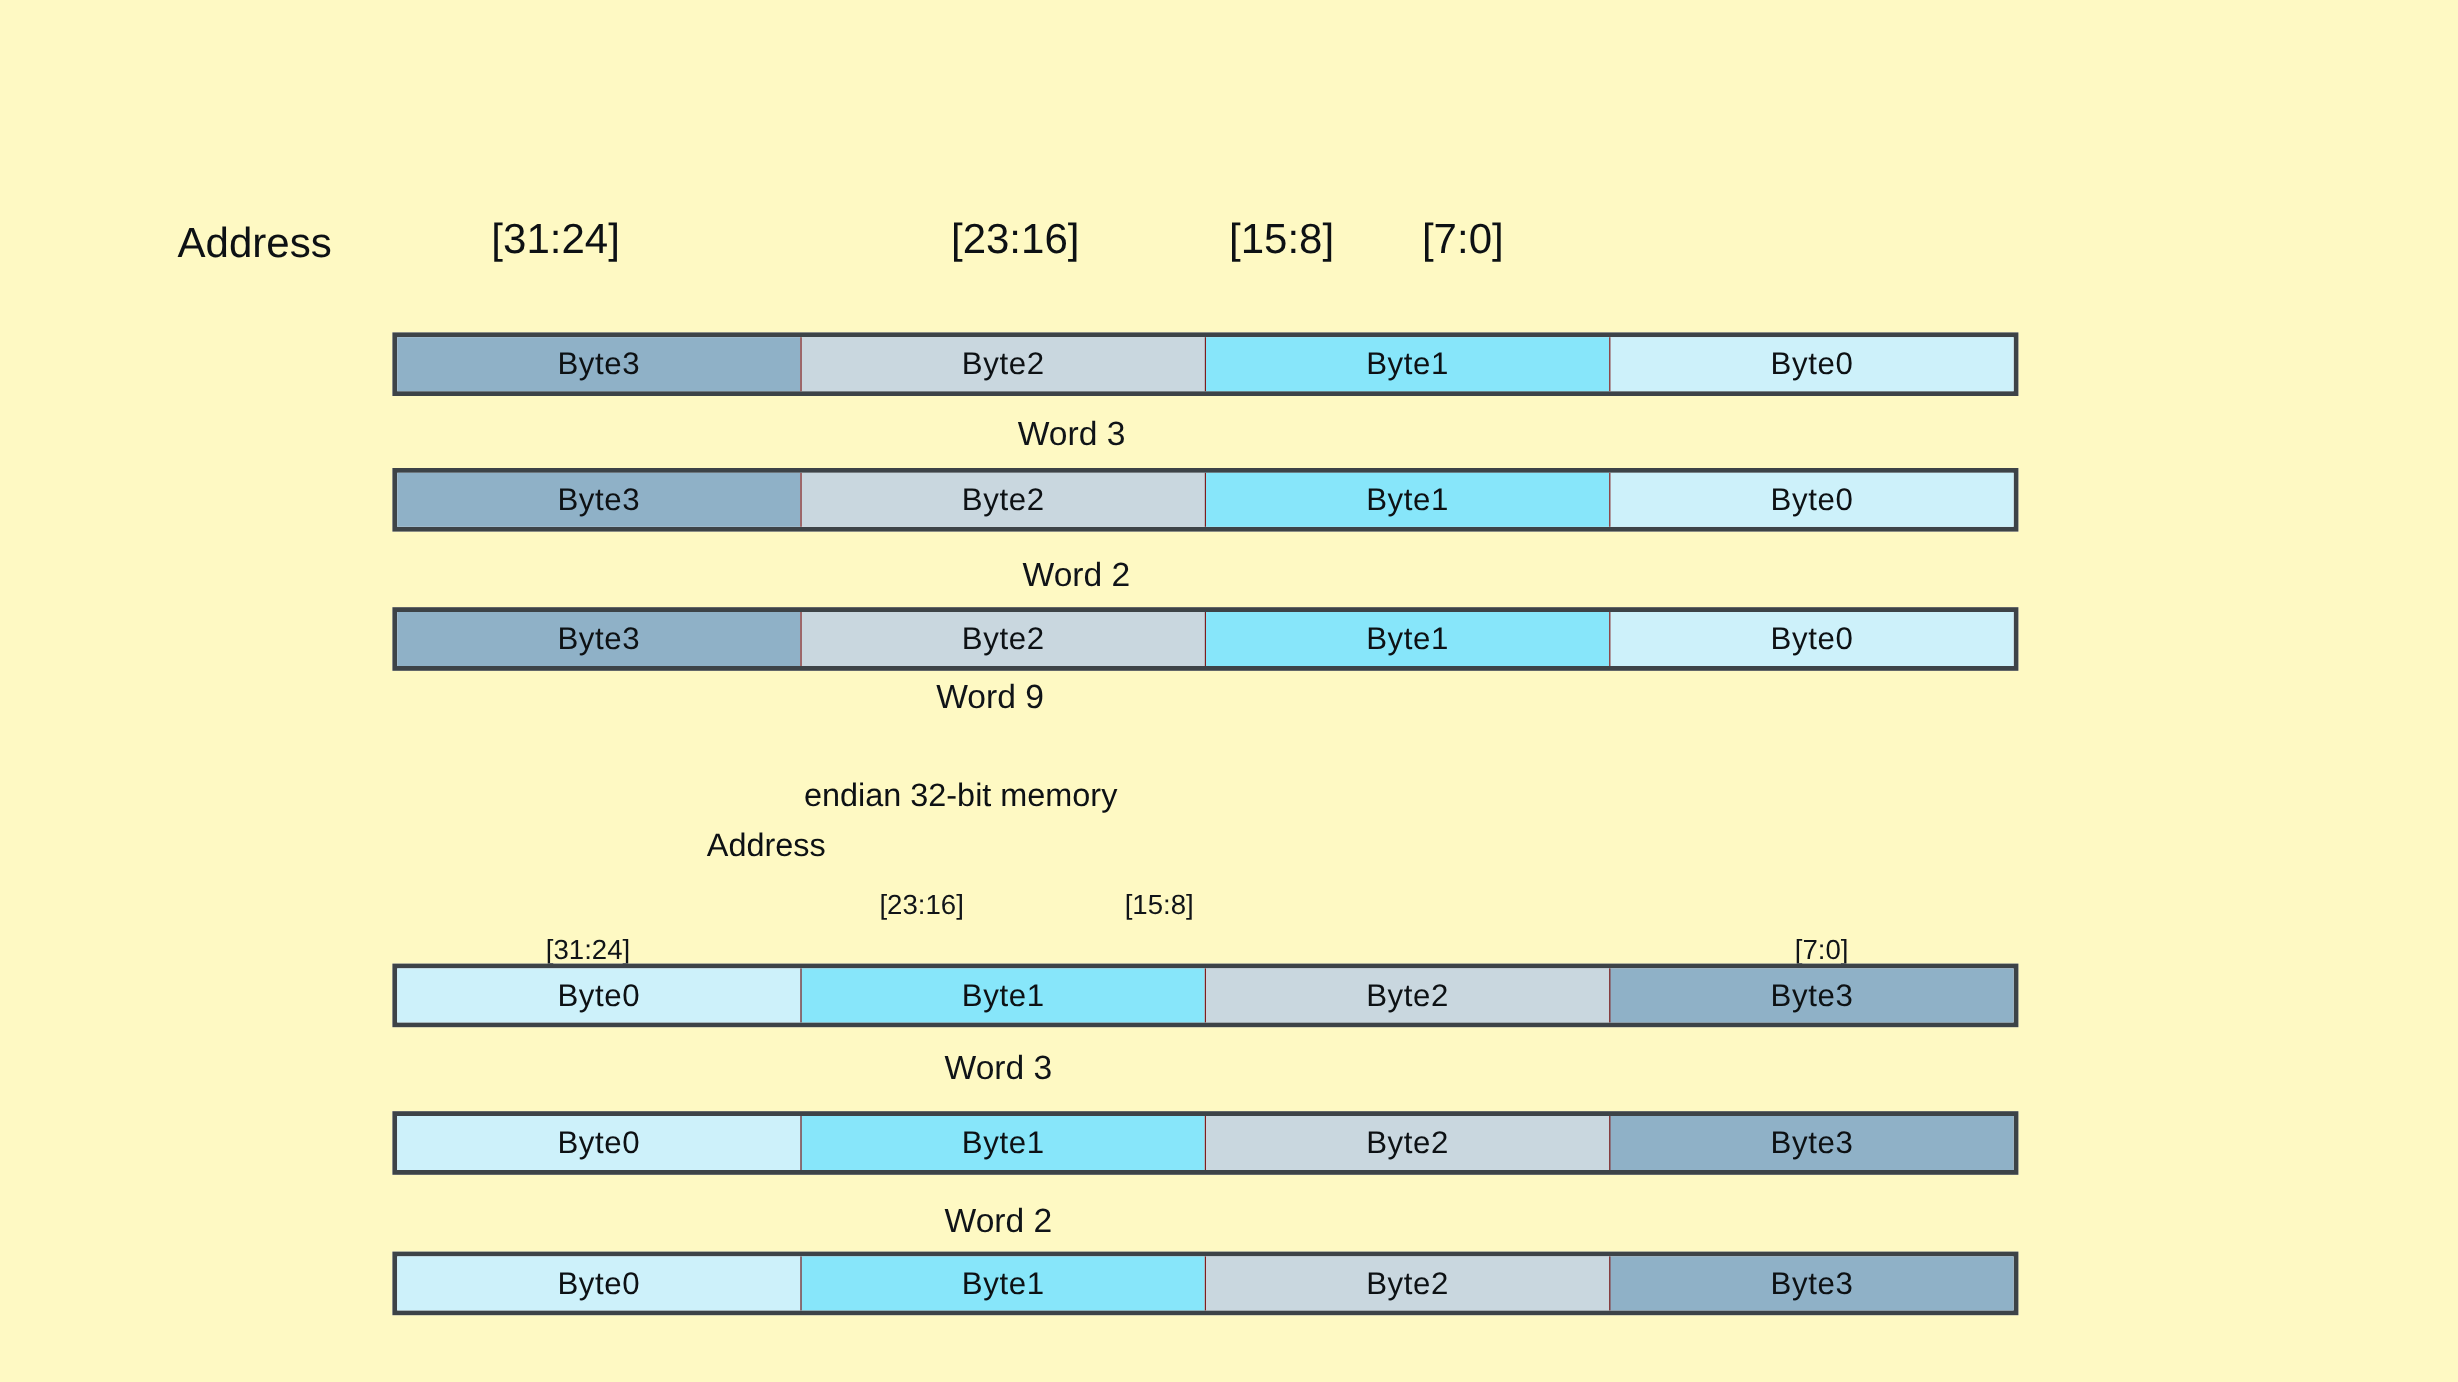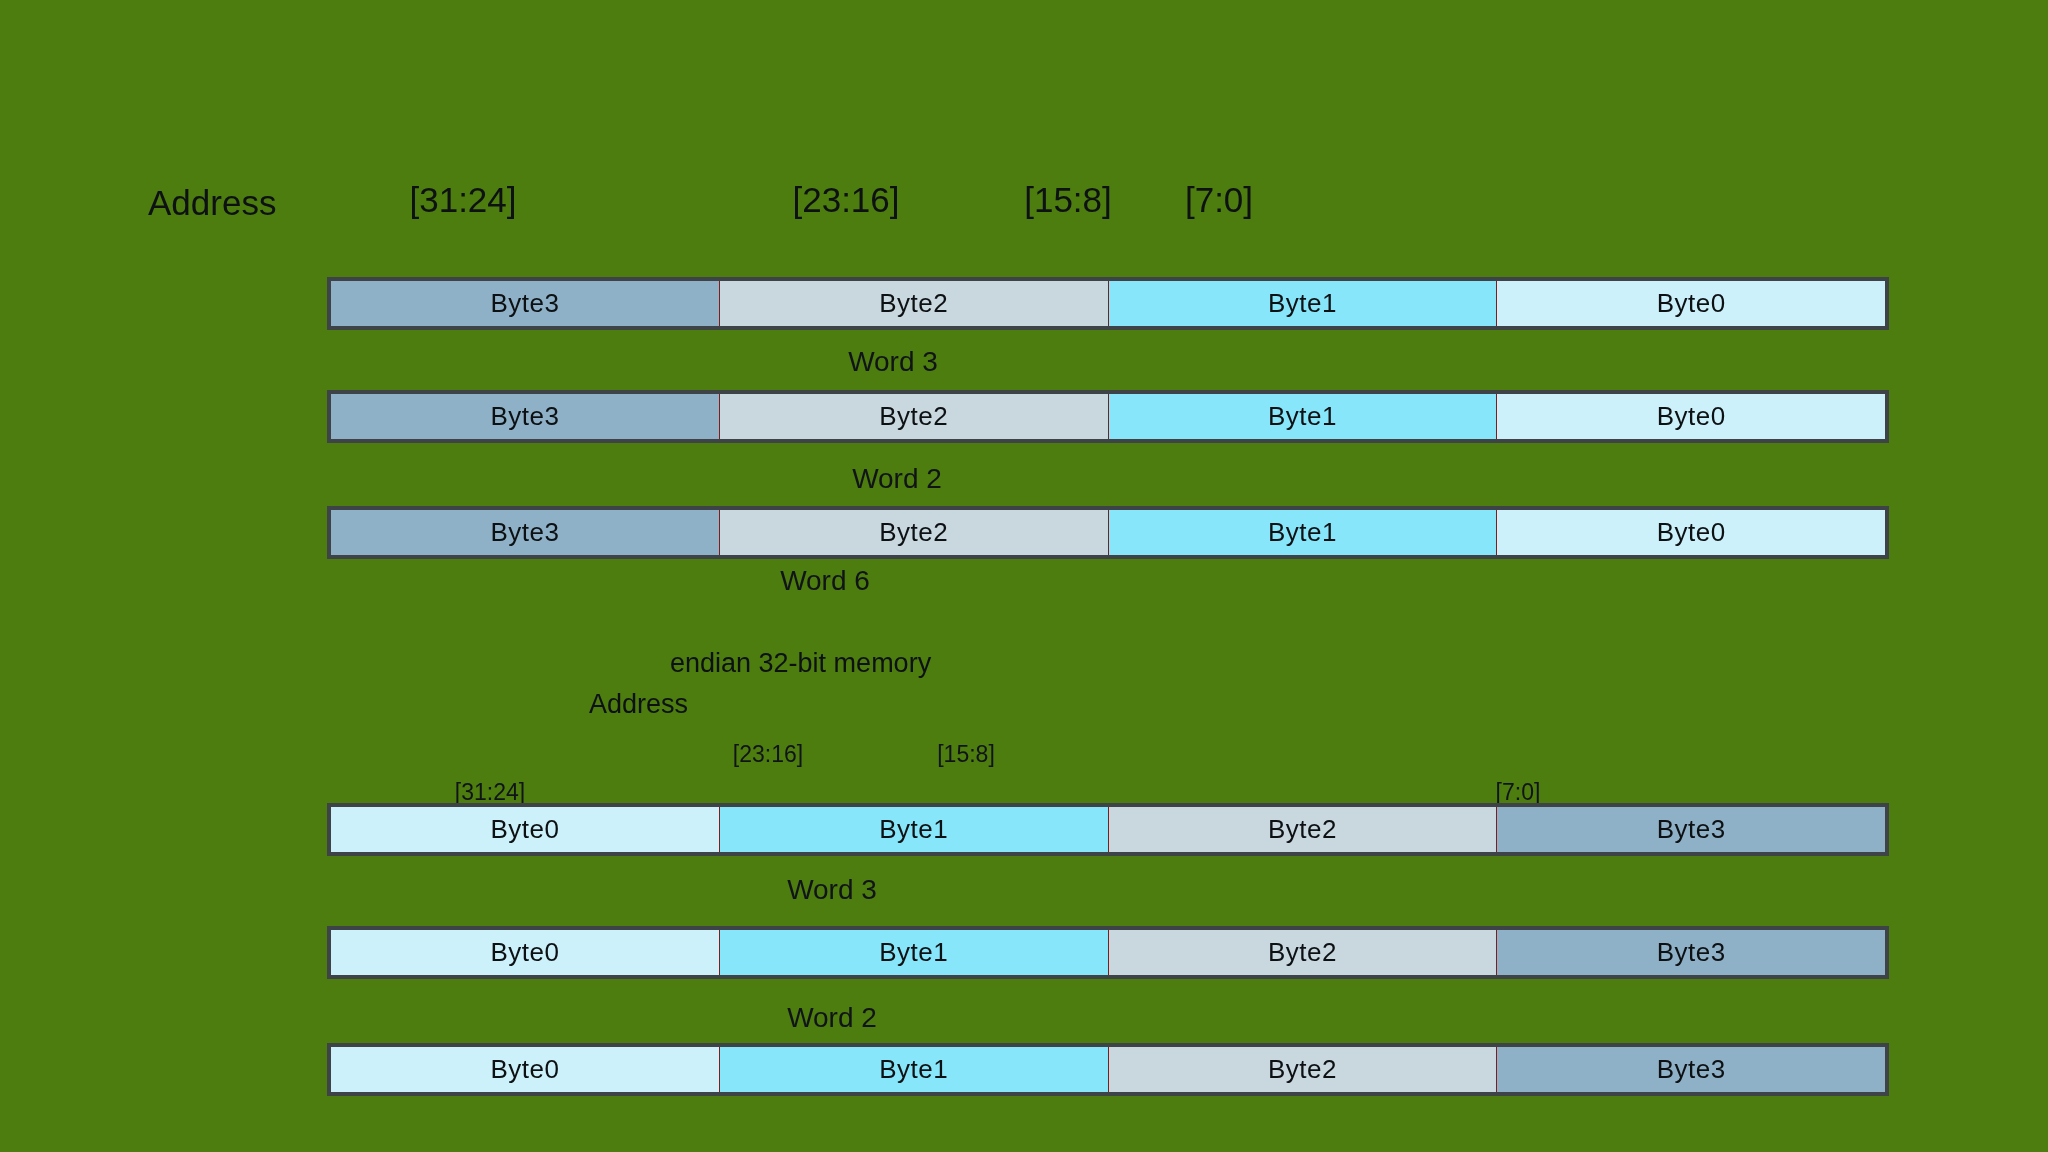--- a/index.html
+++ b/index.html
@@ -4,38 +4,38 @@
 <style>
   html, body {
     margin: 0;
     padding: 0;
     background: #ffffff;
   }
   .canvas {
     position: relative;
     width: 2048px;
     height: 1152px;
-    background: #4d7c0f;
+    background: #fef9c3;
     overflow: hidden;
     font-family: "Liberation Sans", sans-serif;
     color: #101418;
   }
   .abs { position: absolute; }
   .ctr { transform: translate(-50%, -50%); white-space: nowrap; }
 
   .hdr-text {
     font-size: 35px;
     color: #0d1114;
     white-space: nowrap;
   }
 
   .mem-row {
     position: absolute;
     left: 327px;
-    width: 1562px;
+    width: 1355px;
     height: 53px;
     box-sizing: border-box;
     border: 4px solid #3d4347;
     display: flex;
     background: #ffffff;
     justify-content: center;
   }
   .byte-cell {
     flex: 1 1 0;
     display: flex;
@@ -93,21 +93,21 @@
     <div class="byte-cell" style="background-color: rgb(205, 241, 250);">Byte0</div>
   </div>
   <span class="abs word-label ctr" style="left:897px; top:479px;">Word 2</span>
 
   <div class="mem-row" style="top:506px;">
     <div class="byte-cell" style="background-color: rgb(143, 177, 199);">Byte3</div>
     <div class="byte-cell" style="background-color: rgb(201, 215, 223);">Byte2</div>
     <div class="byte-cell" style="background-color: rgb(135, 230, 250);">Byte1</div>
     <div class="byte-cell" style="background-color: rgb(205, 241, 250);">Byte0</div>
   </div>
-  <span class="abs word-label ctr" style="left:825px; top:581px;">Word 6</span>
+  <span class="abs word-label ctr" style="left:825px; top:581px;">Word 9</span>
 
   <span class="abs caption-line" style="left:670px; top:648px;">endian 32-bit memory</span>
   <span class="abs caption-line" style="left:589px; top:689px;">Address</span>
 
   <span class="abs bit-label ctr" style="left:768px; top:754px;">[23:16]</span>
   <span class="abs bit-label ctr" style="left:966px; top:754px;">[15:8]</span>
   <span class="abs bit-label ctr" style="left:490px; top:792px;">[31:24]</span>
   <span class="abs bit-label ctr" style="left:1518px; top:792px;">[7:0]</span>
 
   <div class="mem-row" style="top:803px;">

